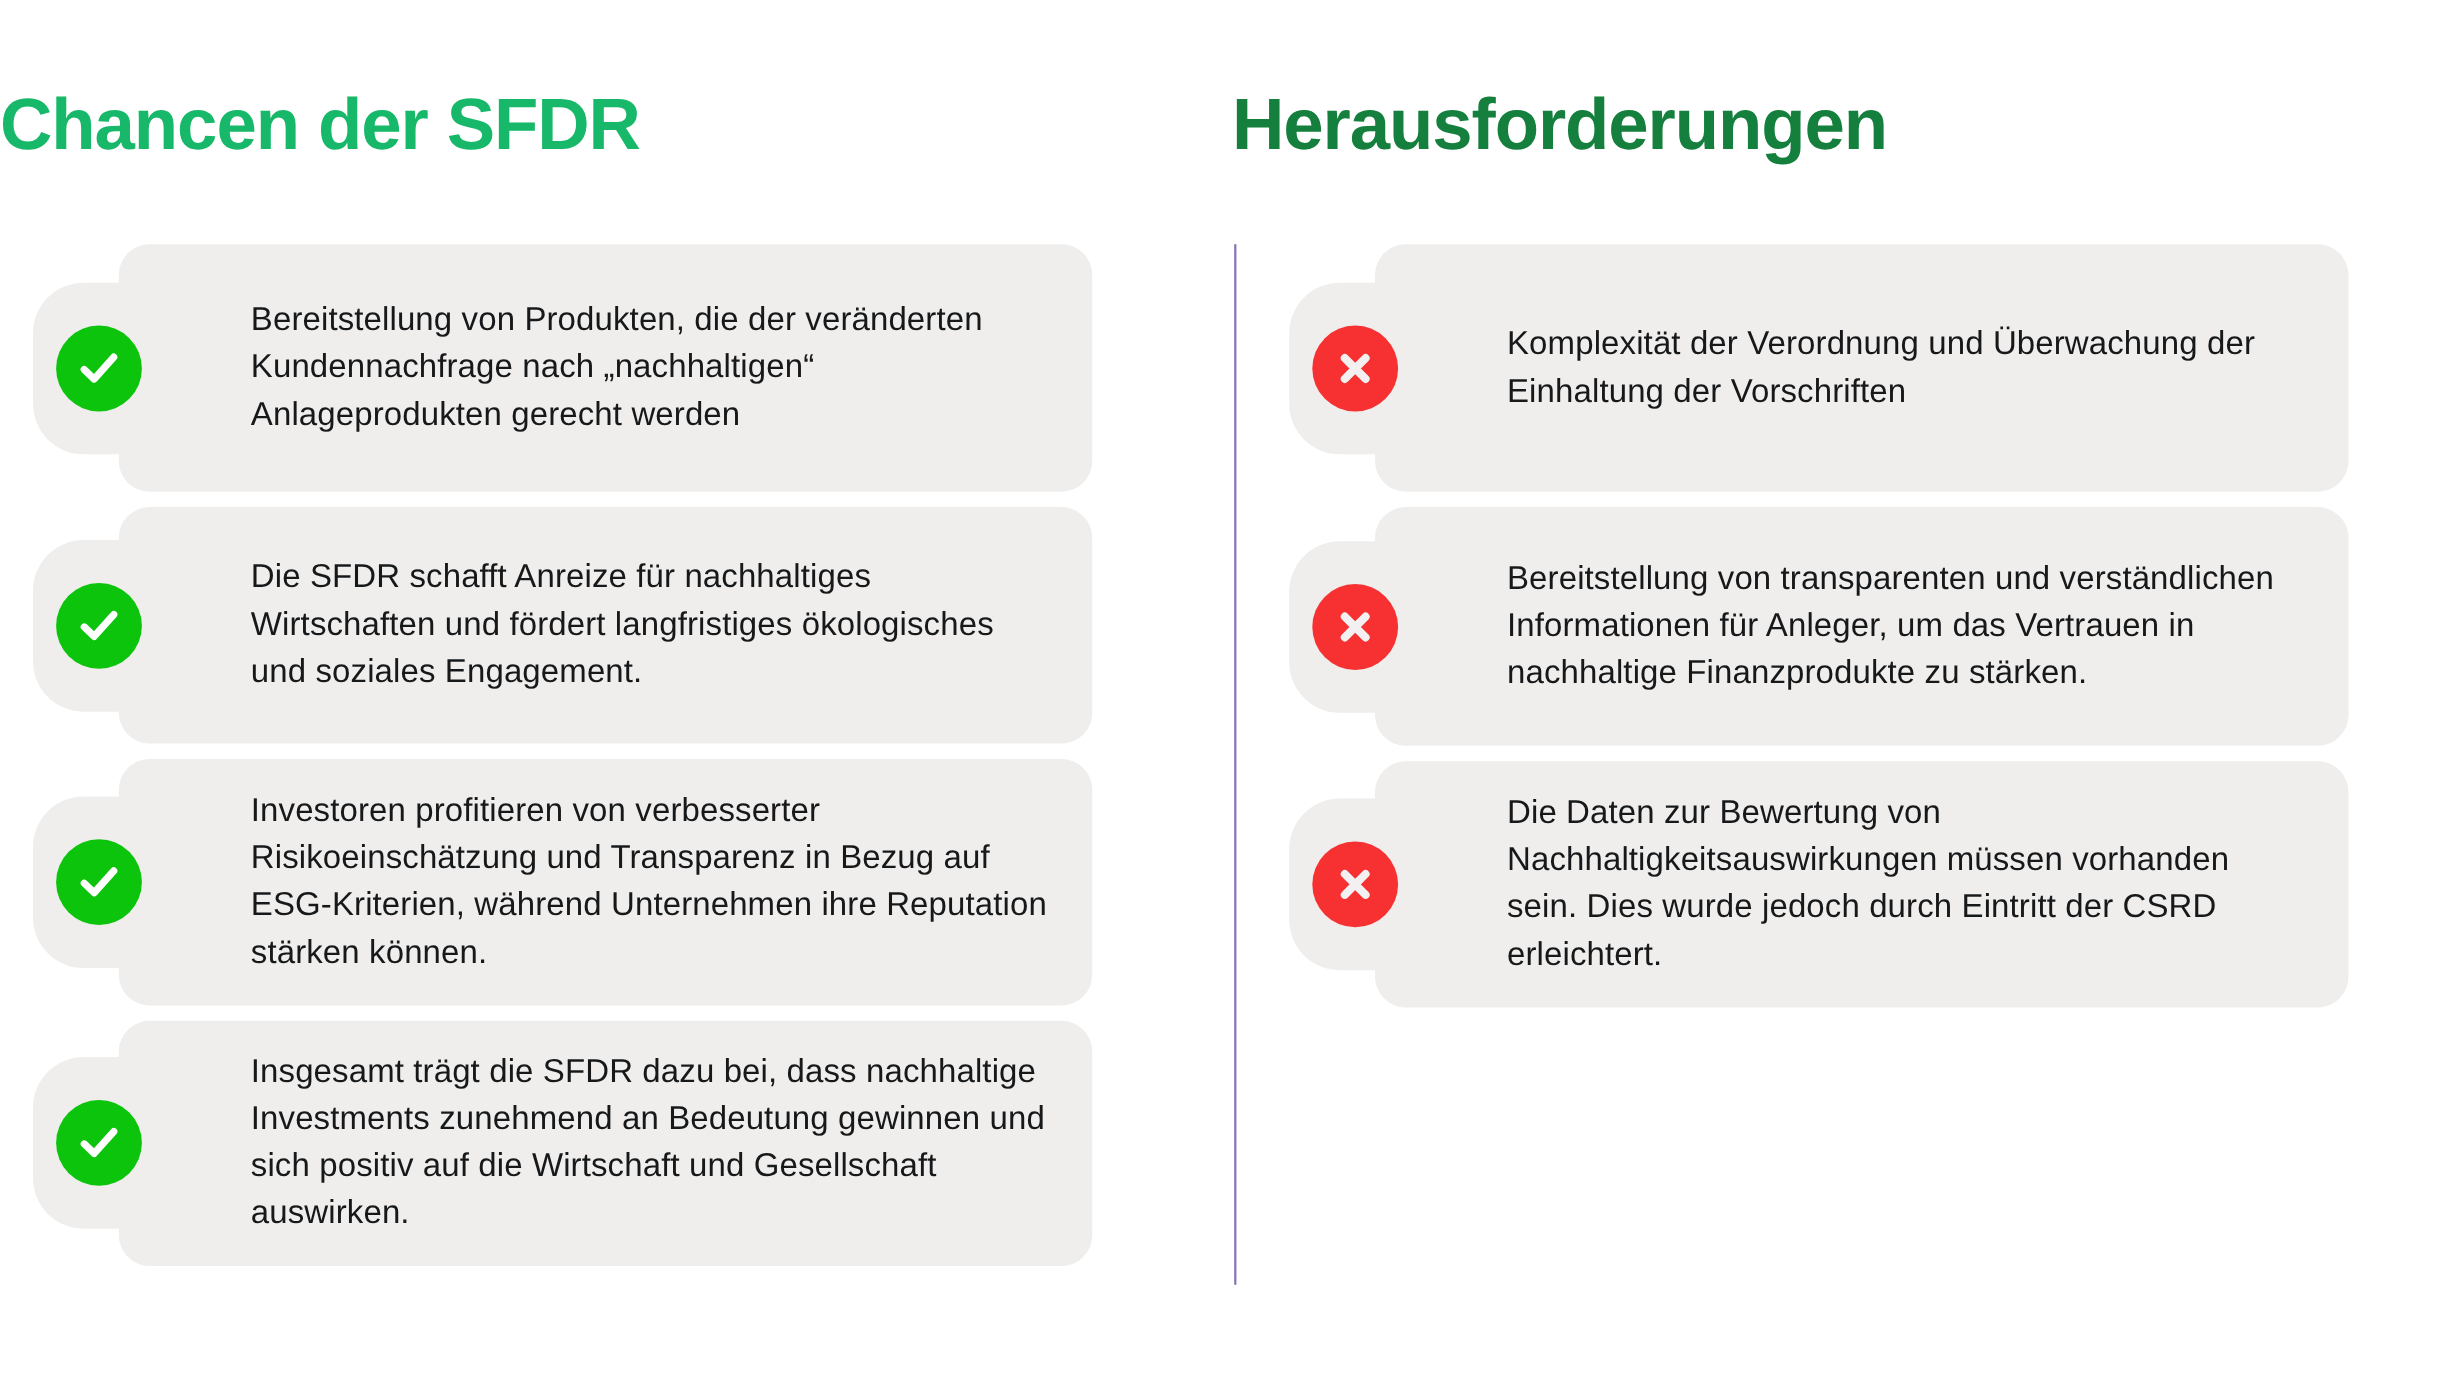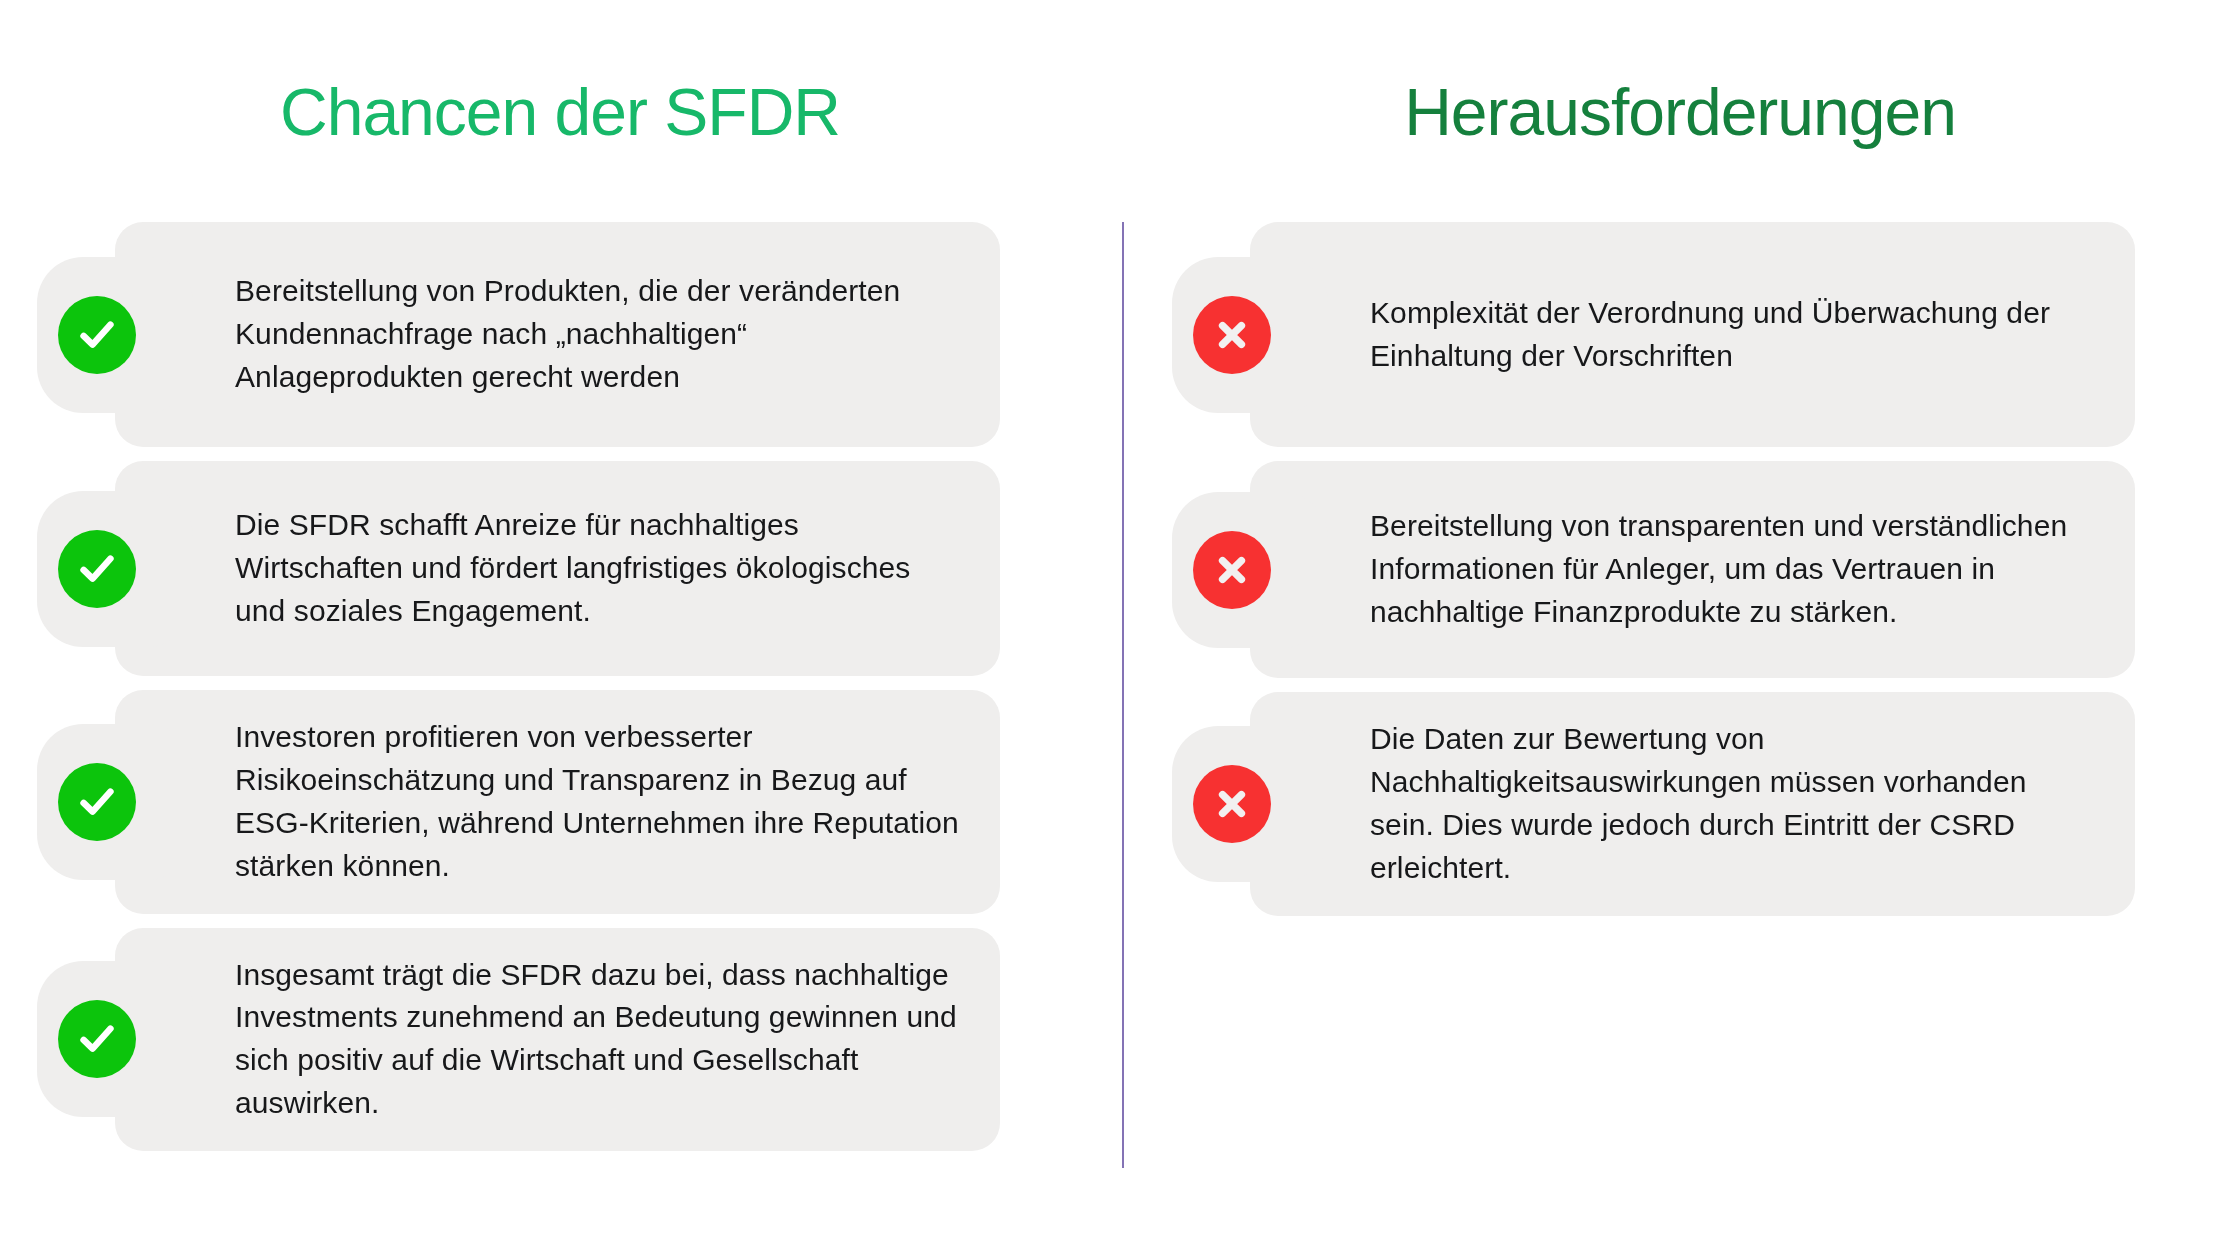--- a/index.html
+++ b/index.html
@@ -23,33 +23,33 @@
 
   
   .column{position:absolute;top:0;width:1120px;height:1260px;}
   .col-left{left:0;}
   .col-right{left:1120px;}
 
   .col-title{
     position:absolute;
     top:78px;
     width:100%;
-    text-align:center;
+    text-align:left;
     font-size:66px;
-    font-weight:normal;
+    font-weight:bold;
     letter-spacing:-1px;
     line-height:1.05;
     white-space:nowrap;
   }
   .col-left .col-title{color:#17b869;}
   .col-right .col-title{color:#15803d;}
 
   
   .cards{position:absolute;top:222px;left:0;width:1120px;}
-  .col-left  .cards{padding-left:115px;}
+  .col-left  .cards{padding-left:83px;margin-left:25px;}
   .col-right .cards{padding-left:130px;}
 
   .card{
     position:relative;
     width:885px;
     background:#efeeed;
     border-radius:28px;
     margin-bottom:14px;
     box-sizing:border-box;
     display:flex;

